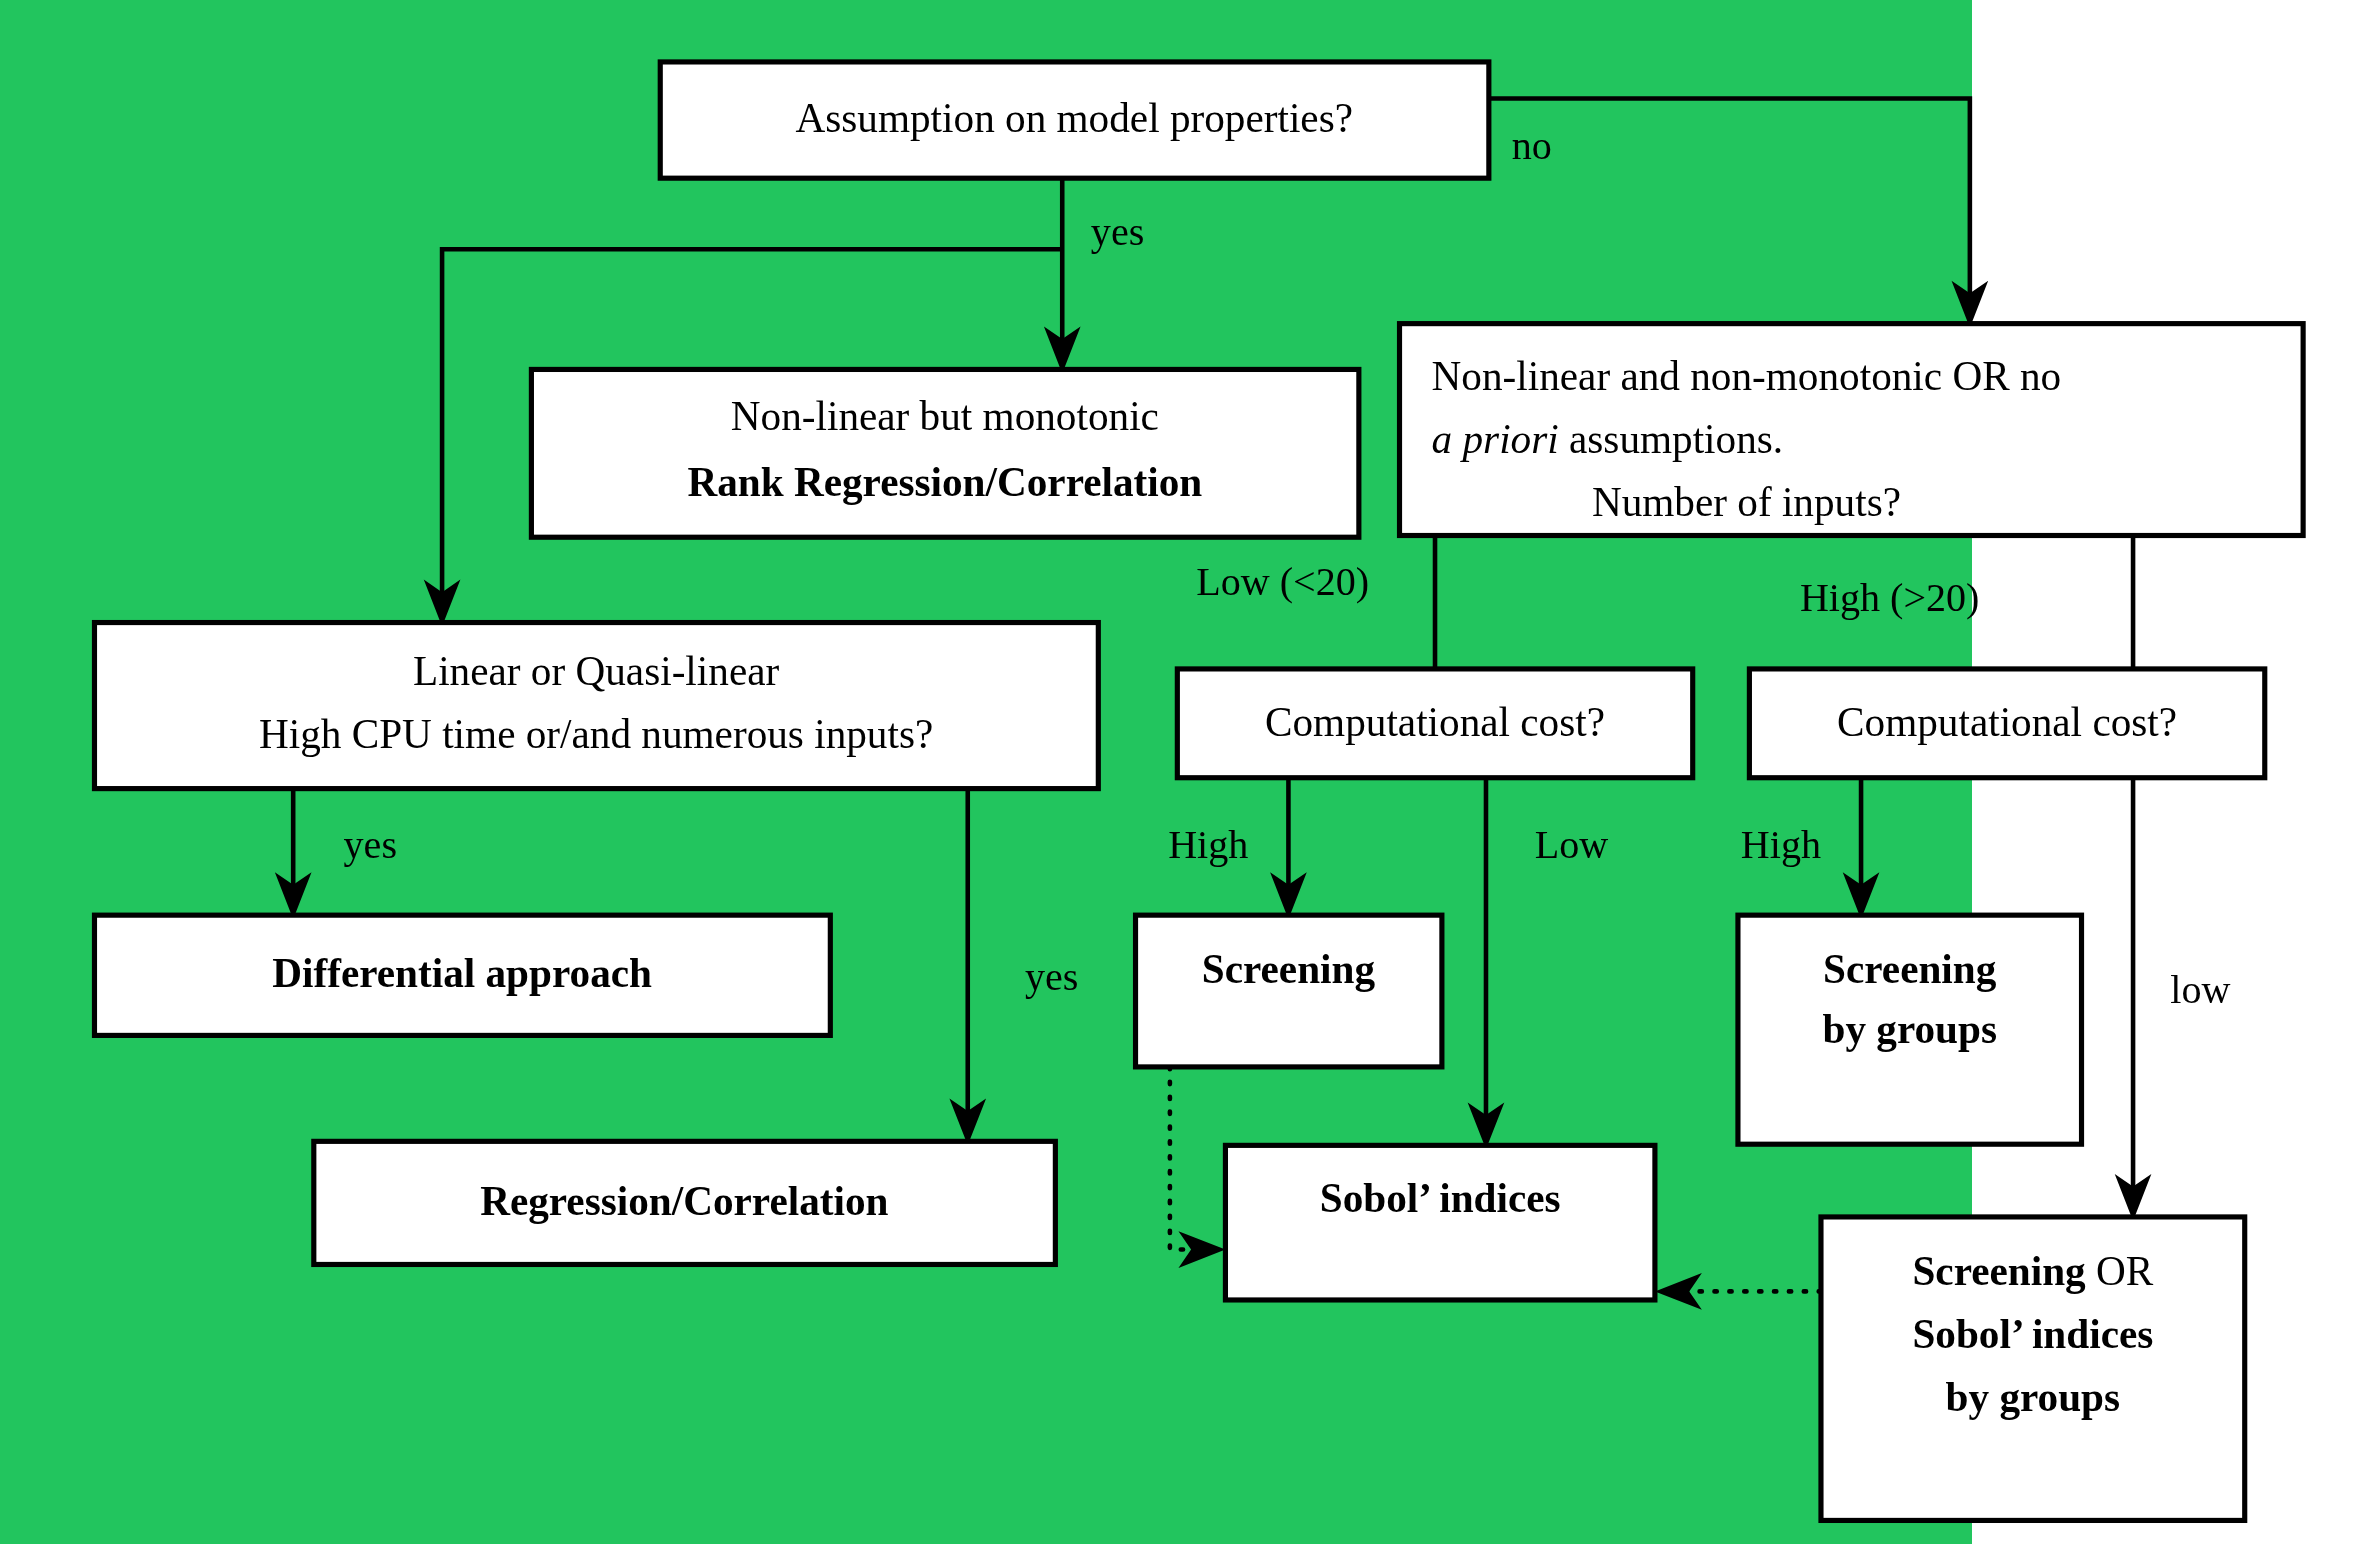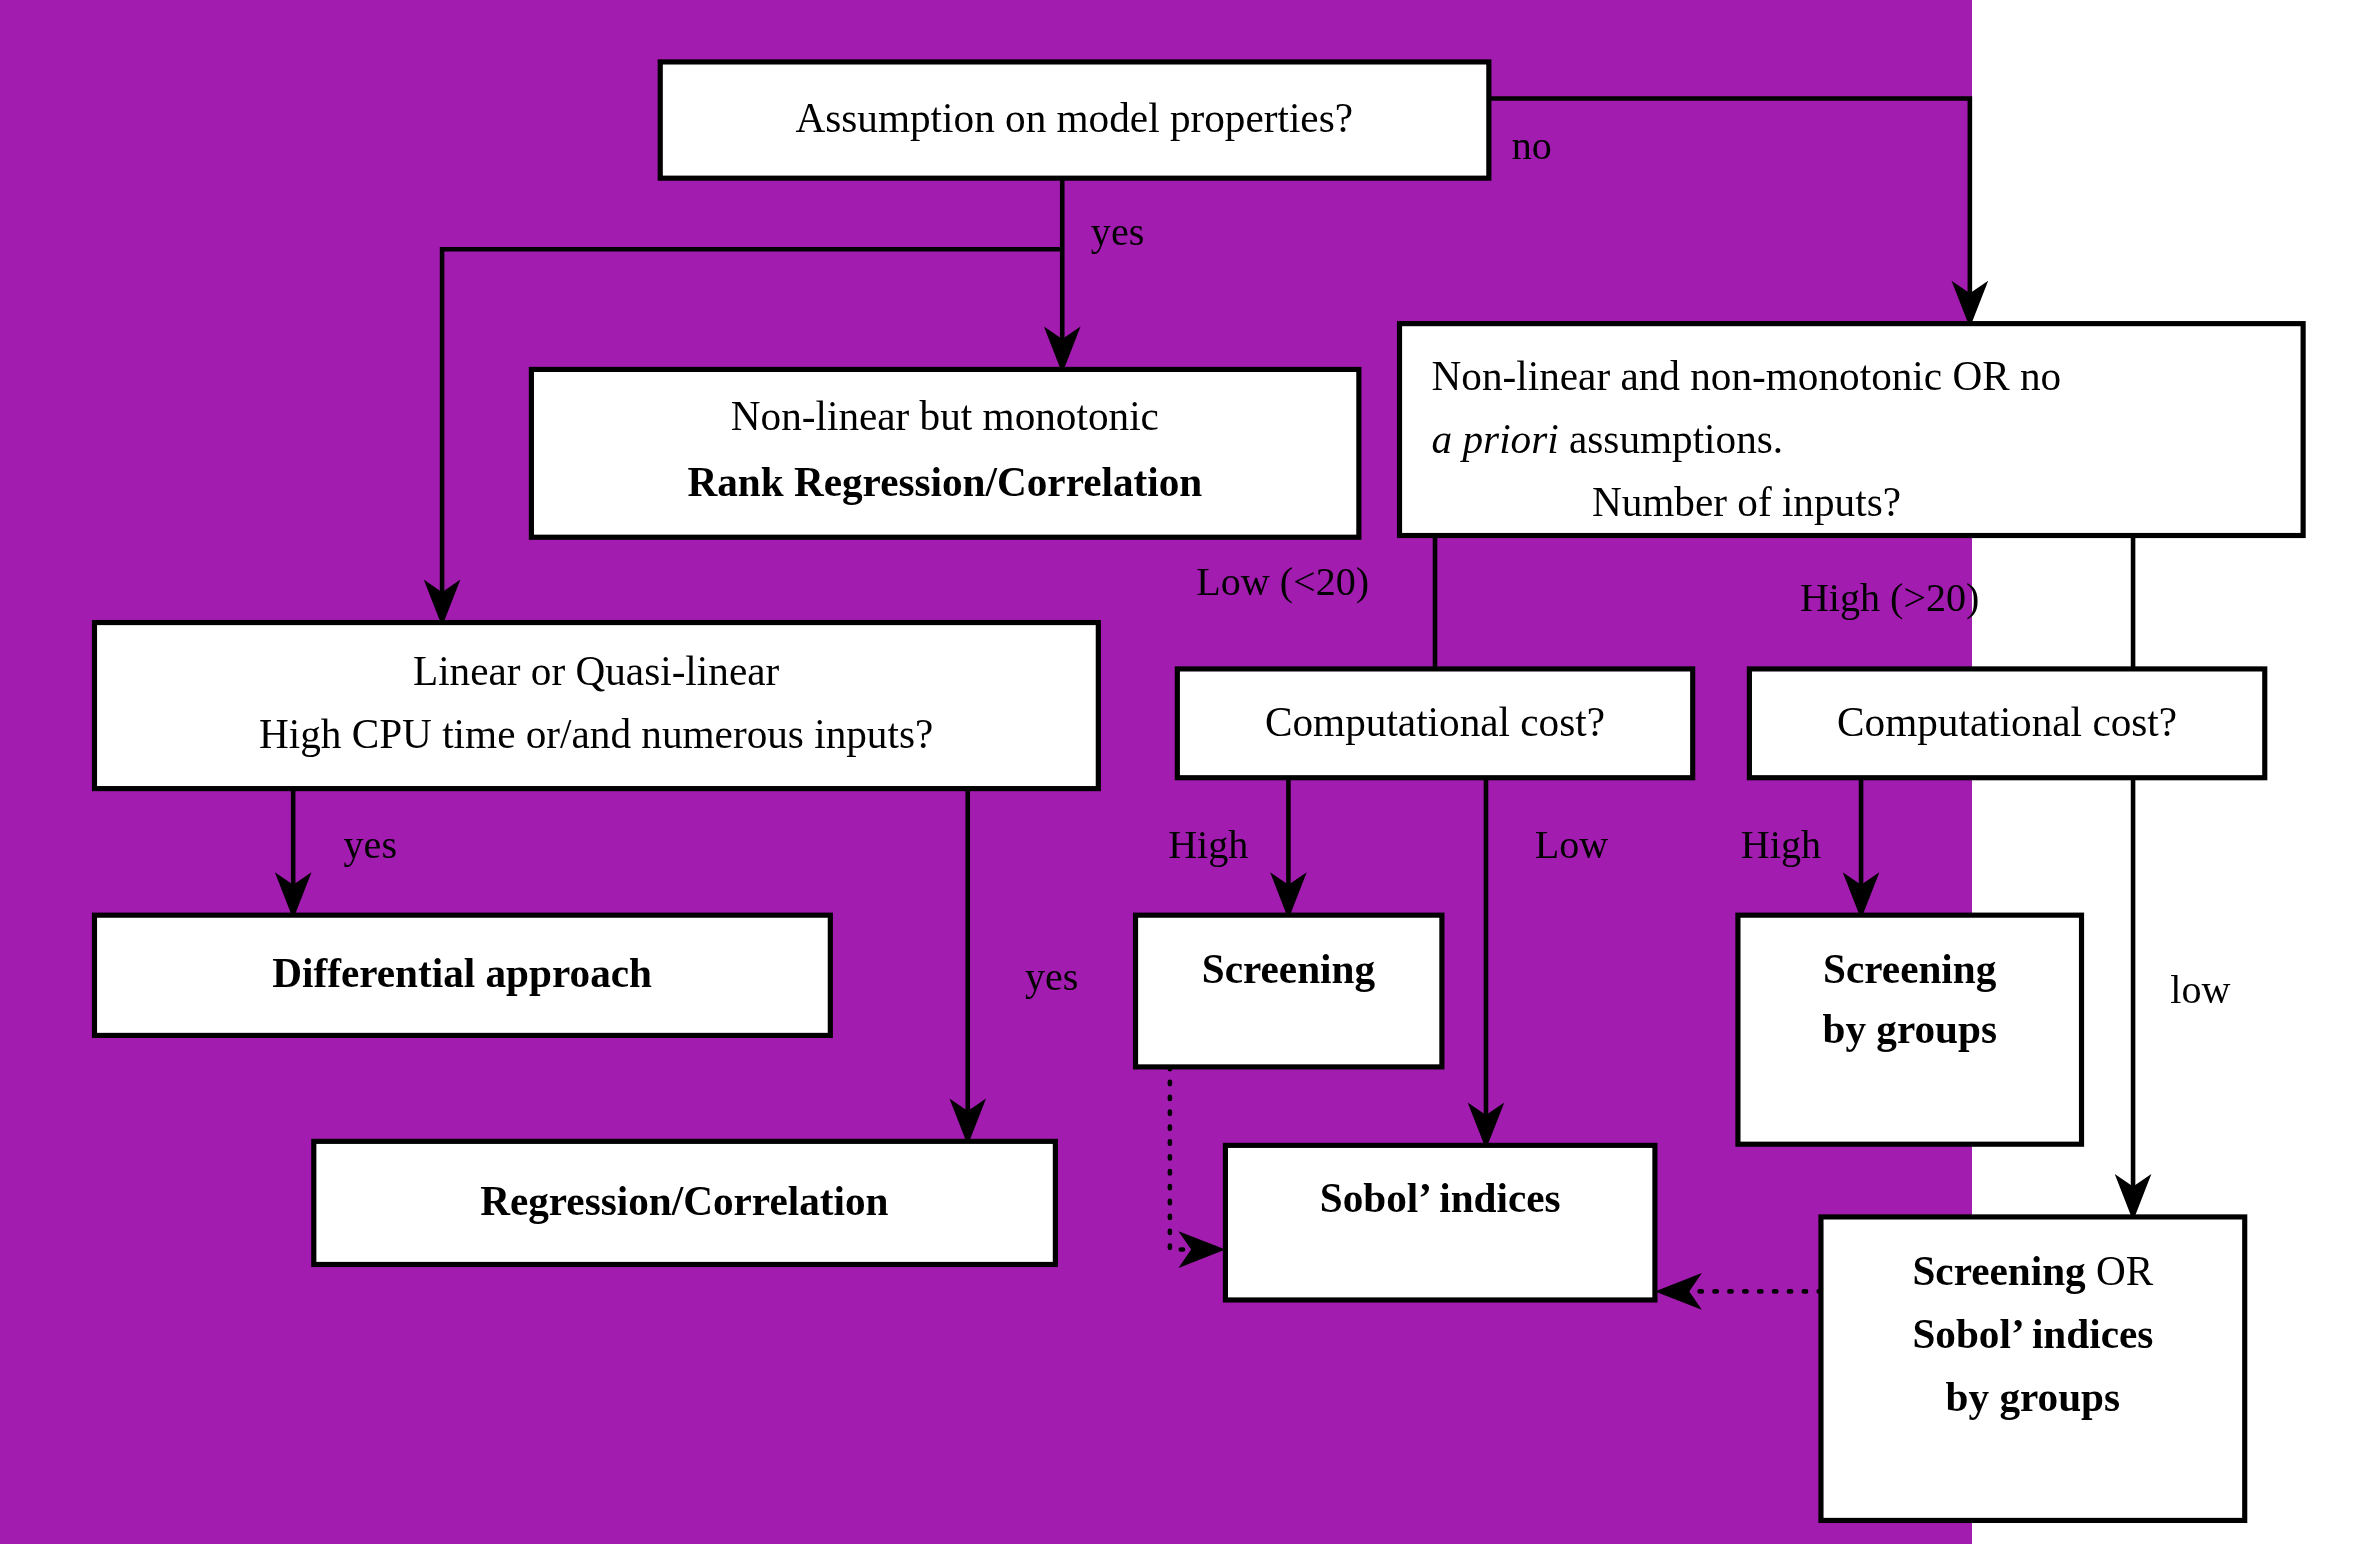--- a/index.html
+++ b/index.html
@@ -4,21 +4,21 @@
 <style>
   html, body {
     margin: 0;
     padding: 0;
     background: #ffffff;
   }
   #chart-root {
     position: relative;
     width: 1972px;
     height: 1544px;
-    background: #a21caf;
+    background: #22c55e;
     font-family: "Liberation Serif", "DejaVu Serif", serif;
   }
   svg.flow {
     position: absolute;
     inset: 0;
     width: 2377px;
     height: 1544px;
     display: block;
   }
   .node-rect {

